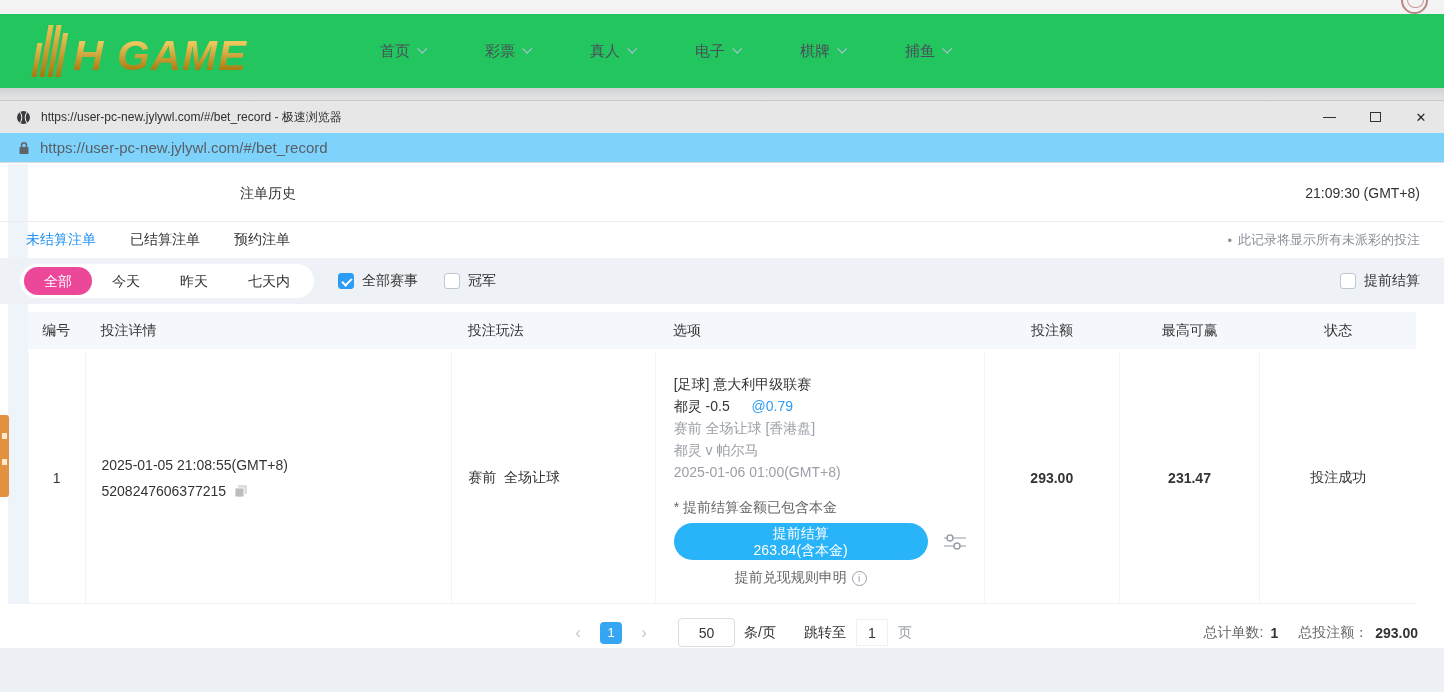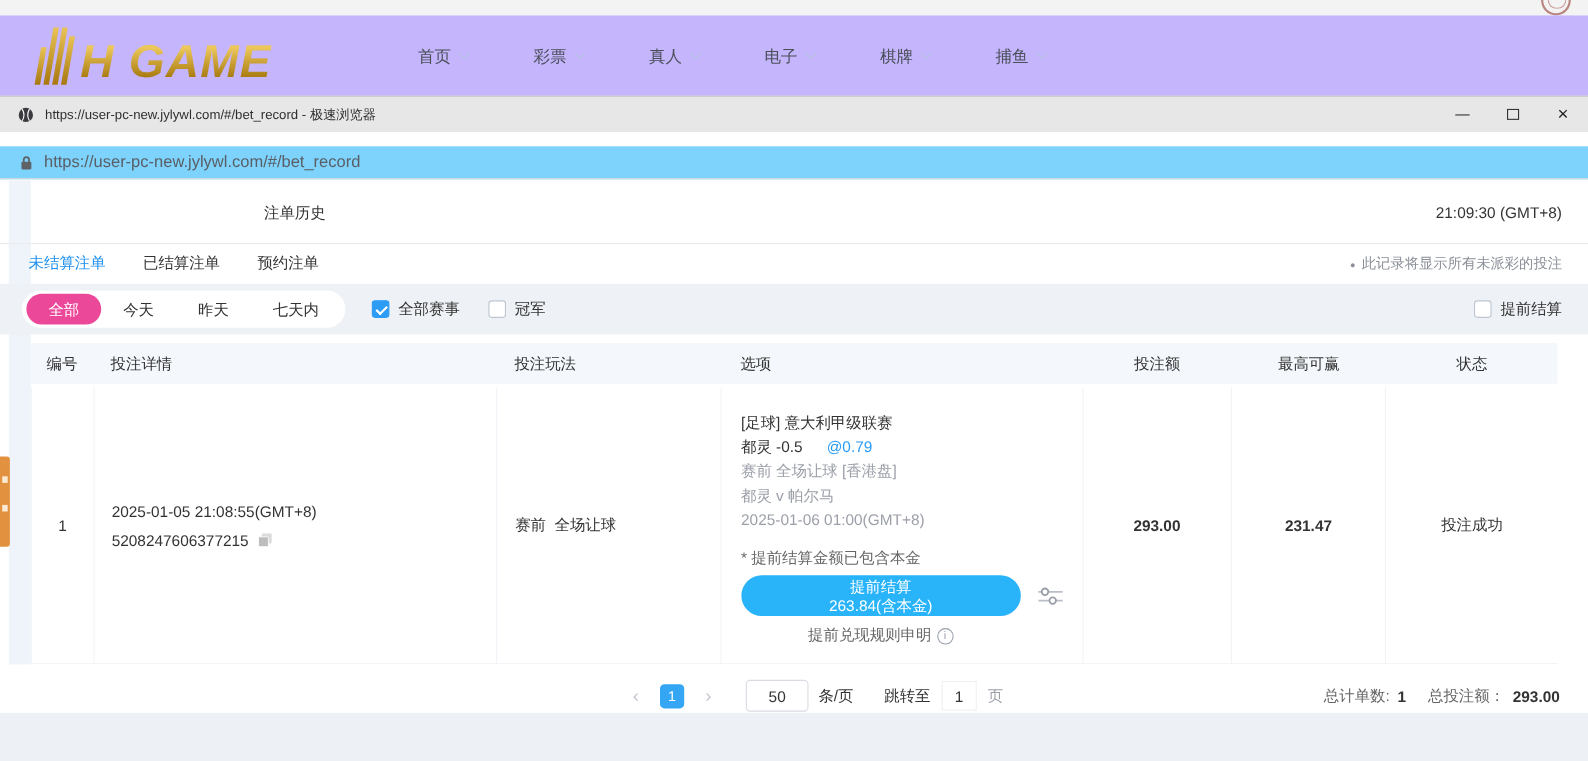--- a/index.html
+++ b/index.html
@@ -7,39 +7,39 @@
   body {
     font-family: "Liberation Sans", "DejaVu Sans", sans-serif;
     background:#fff; position:relative; overflow:hidden; color:#333;
   }
   
   .top-strip { position:absolute; top:0; left:0; right:0; height:14px; background:#f3f3f3; }
   .corner-icon { position:absolute; right:16px; top:-13px; width:27px; height:27px;
     border-radius:50%; border:2px solid #b1746e; opacity:.85; }
   .corner-icon::after { content:""; position:absolute; left:4px; top:10px; width:15px; height:8px;
     border:1.5px solid #c08a84; border-top:none; border-radius:0 0 8px 8px; }
-  .site-header { position:absolute; top:14px; left:0; right:0; height:74px; background:#c4b5fd;
+  .site-header { position:absolute; top:14px; left:0; right:0; height:74px; background:#22c55e;
     display:flex; align-items:center; }
   .logo { margin-left:36px; width:262px; display:flex; align-items:flex-end; cursor:pointer; }
   .logo-mark { display:flex; align-items:flex-end; gap:3px; margin-right:8px; transform:skewX(-10deg); }
   .logo-mark i { display:block; width:5px; background:linear-gradient(180deg,#e9c355,#a8780e); }
   .logo-mark i:nth-child(1){height:34px;} .logo-mark i:nth-child(2){height:52px;}
   .logo-mark i:nth-child(3){height:52px;} .logo-mark i:nth-child(4){height:44px;}
   .logo-text { font-size:42px; font-weight:bold; font-style:italic; letter-spacing:1px;
     background:linear-gradient(180deg,#ecc75b 20%,#a87a10 85%);
     -webkit-background-clip:text; background-clip:text; color:transparent; line-height:1; }
   .nav { display:flex; margin-left:52px; }
   .nav-item { display:flex; align-items:center; padding:0 30px; height:40px; font-size:15px;
     color:#4a4f59; cursor:pointer; }
   .chev { width:7px; height:7px; border-right:1.6px solid #b6c2de; border-bottom:1.6px solid #b6c2de;
     transform:rotate(45deg) translateY(-1px); margin-left:8px; margin-top:-4px; }
   .seam { position:absolute; top:88px; left:0; right:0; height:12px;
     background:linear-gradient(180deg,#cfd1d4,#e4e5e7); }
   
-  .titlebar { position:absolute; top:87px; left:0; right:0; height:33px; background:#e7e7e7;
+  .titlebar { position:absolute; top:100px; left:0; right:0; height:33px; background:#e7e7e7;
     border-top:1px solid #c9c9c9; display:flex; align-items:center; }
   .wtitle { margin-left:10px; font-size:12px; color:#2f2f2f; }
   .win-controls { margin-left:auto; display:flex; height:100%; }
   .ctrl { width:46px; height:100%; display:flex; align-items:center; justify-content:center;
     cursor:pointer; color:#222; font-size:13px; }
   .min-glyph { display:block; width:13px; height:0; border-top:1.4px solid #333; }
   .max-glyph { display:block; width:11px; height:10px; border:1.4px solid #333; }
   .globe { margin-left:16px; display:flex; }
   .addressbar { position:absolute; top:133px; left:0; right:0; height:30px; background:#7dd3fc;
     border-bottom:1px solid #dadada; display:flex; align-items:center; cursor:text; }

